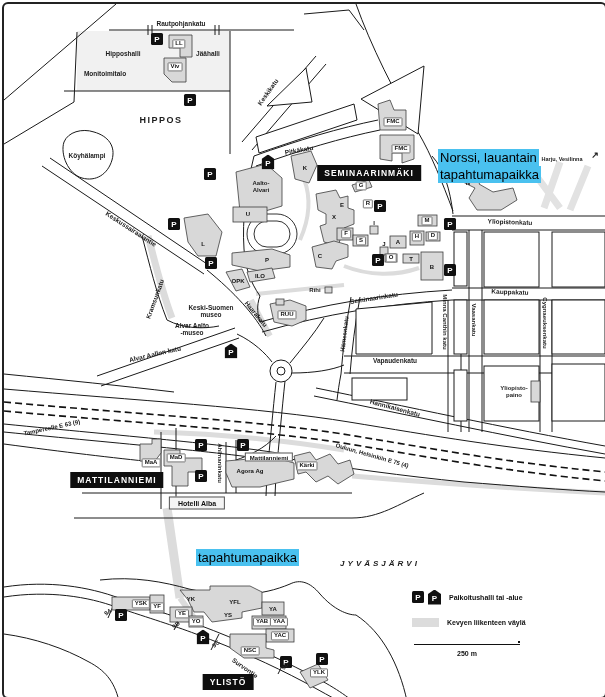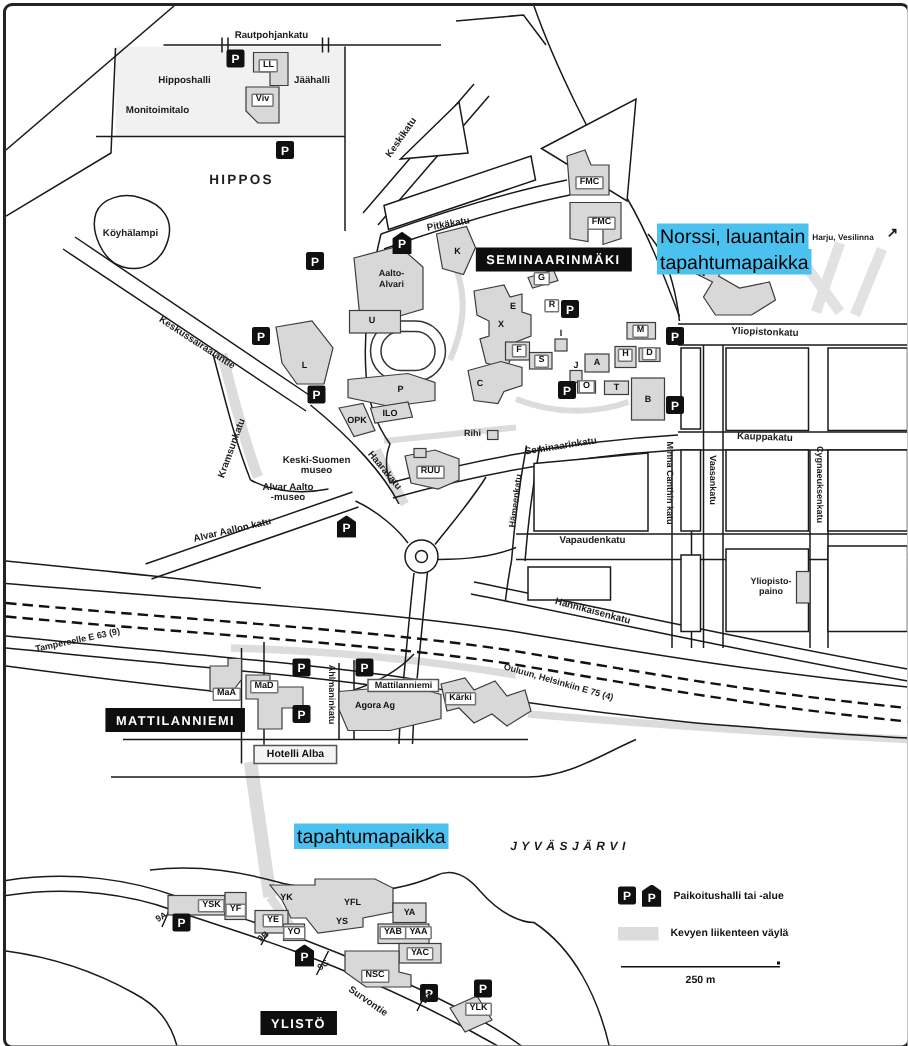--- a/index.html
+++ b/index.html
@@ -288,21 +288,21 @@
       <div class="p-sq" style="left: 117px; top: 611px;">P</div>
       <div class="p-hall" style="left: 199px; top: 633px;">P</div>
       <div class="p-sq" style="left: 282px; top: 658px;">P</div>
       <div class="p-sq" style="left: 318px; top: 655px;">P</div>
       <div class="roadnum" style="left: 104px; top: 608px; transform: translate(-50%, -50%) rotate(-30deg);">9A</div>
       <div class="roadnum" style="left: 172px; top: 621px; transform: translate(-50%, -50%) rotate(-40deg);">9B</div>
       <div class="roadnum" style="left: 212px; top: 640px; transform: translate(-50%, -50%) rotate(-40deg);">9C</div>
       <div class="roadnum" style="left: 281px; top: 662px; transform: translate(-50%, -50%) rotate(-50deg);">9D</div>
       <div class="blackbox" style="left: 365px; top: 169px;">SEMINAARINMÄKI</div>
       <div class="blackbox" style="left: 113px; top: 476px;">MATTILANNIEMI</div>
-      <div class="blackbox" style="left: 195px; top: 678px; text-align: right;">YLISTÖ</div>
+      <div class="blackbox" style="left: 224px; top: 678px; text-align: right;">YLISTÖ</div>
       <div class="signbox big" style="left: 193px; top: 499px;">Hotelli Alba</div>
       <div class="signbox small" style="left: 265px; top: 453px;">Mattilanniemi</div>
       <div class="highlight" style="left: 434px; top: 125px; margin-top: 20px;"><span class="hl-line">Norssi, lauantain</span><br><span class="hl-line">tapahtumapaikka</span><br></div>
       <div class="highlight" style="left: 192px; top: 545px;"><br><span class="hl-line">tapahtumapaikka</span><br></div>
     </div>
 
   <div class="legend">
     <div class="legend-row">
       <span class="p-sq">P</span>
       <span class="p-hall">P</span>

